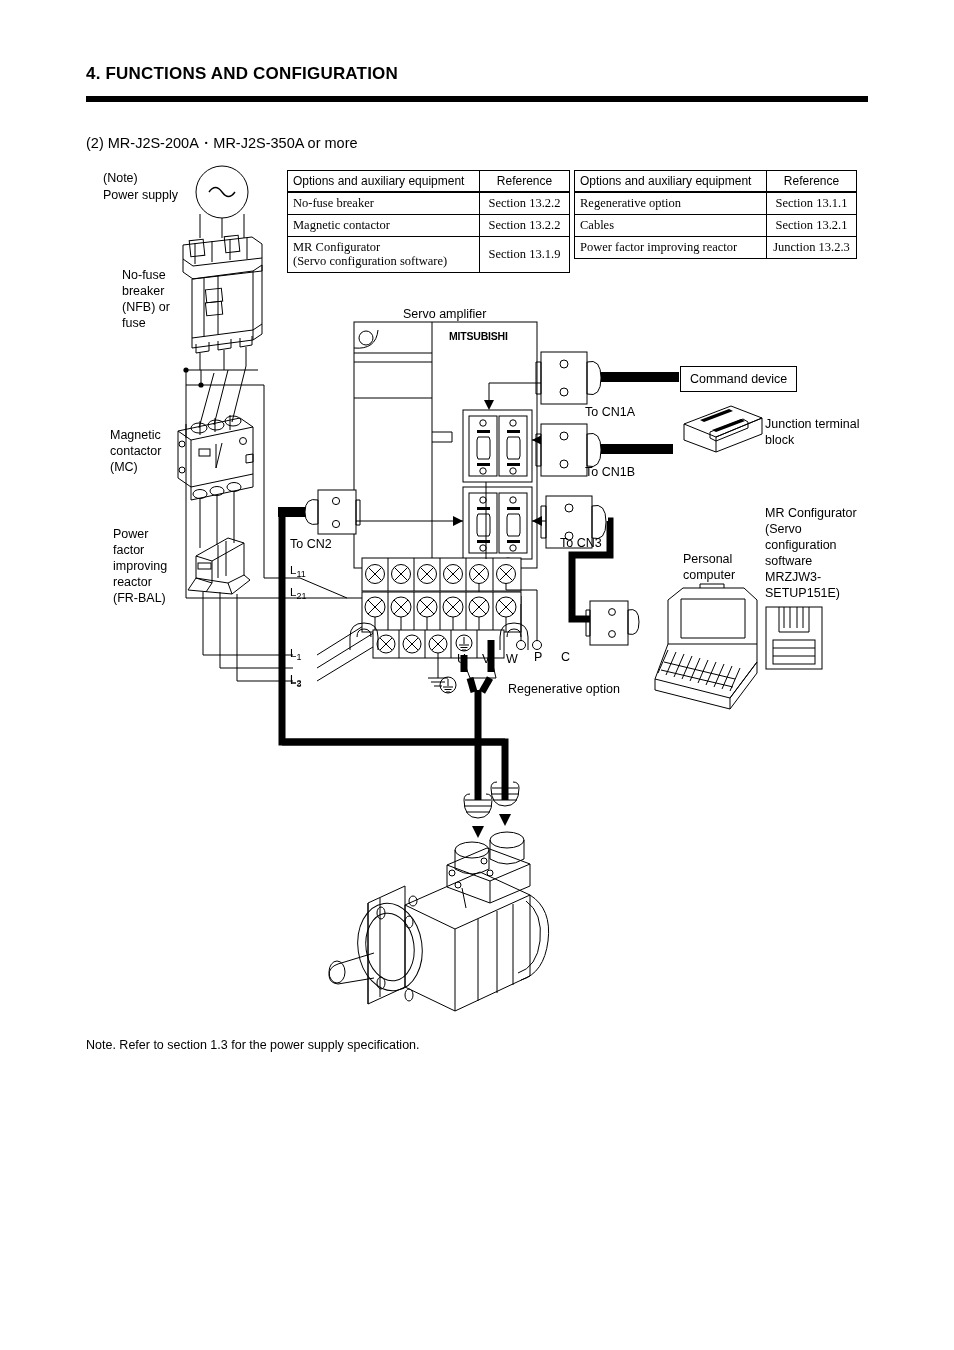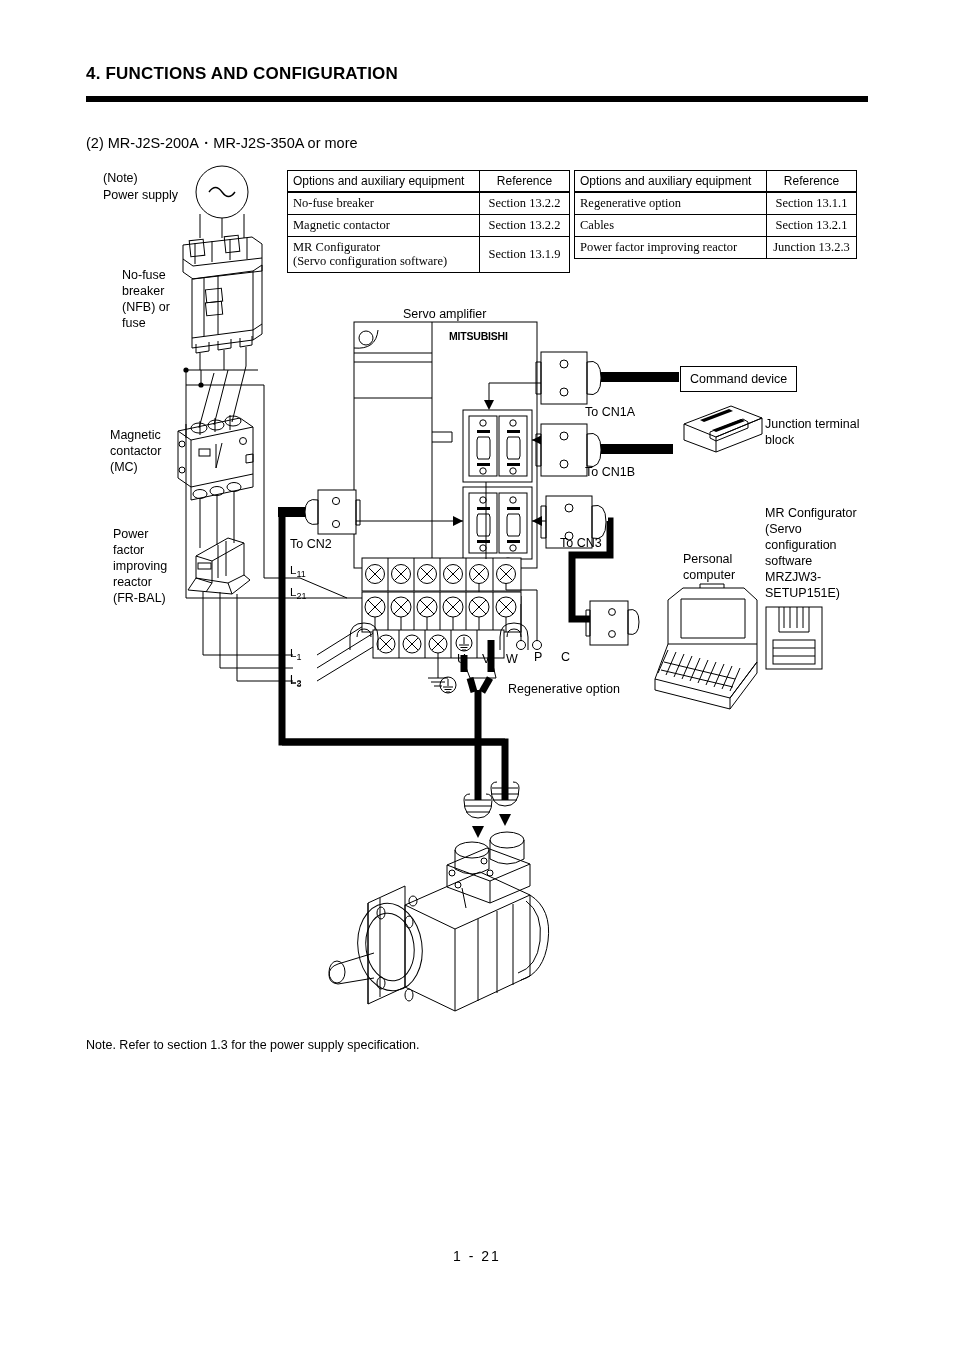--- a/index.html
+++ b/index.html
@@ -598,15 +598,14 @@
   <div class="lbl small" style="left:290px; top:636px;margin-top:36px;"><span>L</span><span class="sub">2</span></div>
   <div class="lbl small" style="left:290px; top:673px;"><span>L</span><span class="sub">3</span></div>
 
   <div class="lbl" style="left:457px; top:651px;">U</div>
   <div class="lbl" style="left:482px; top:651px;">V</div>
   <div class="lbl" style="left:506px; top:651px;">W</div>
   <div class="lbl" style="left:534px; top:649px;">P</div>
   <div class="lbl" style="left:561px; top:649px;">C</div>
 
   <div class="note">Note. Refer to section 1.3 for the power supply specification.</div>
-  <div class="page-num">1 -  21</div>
 
 </div>
 
 </body></html>

